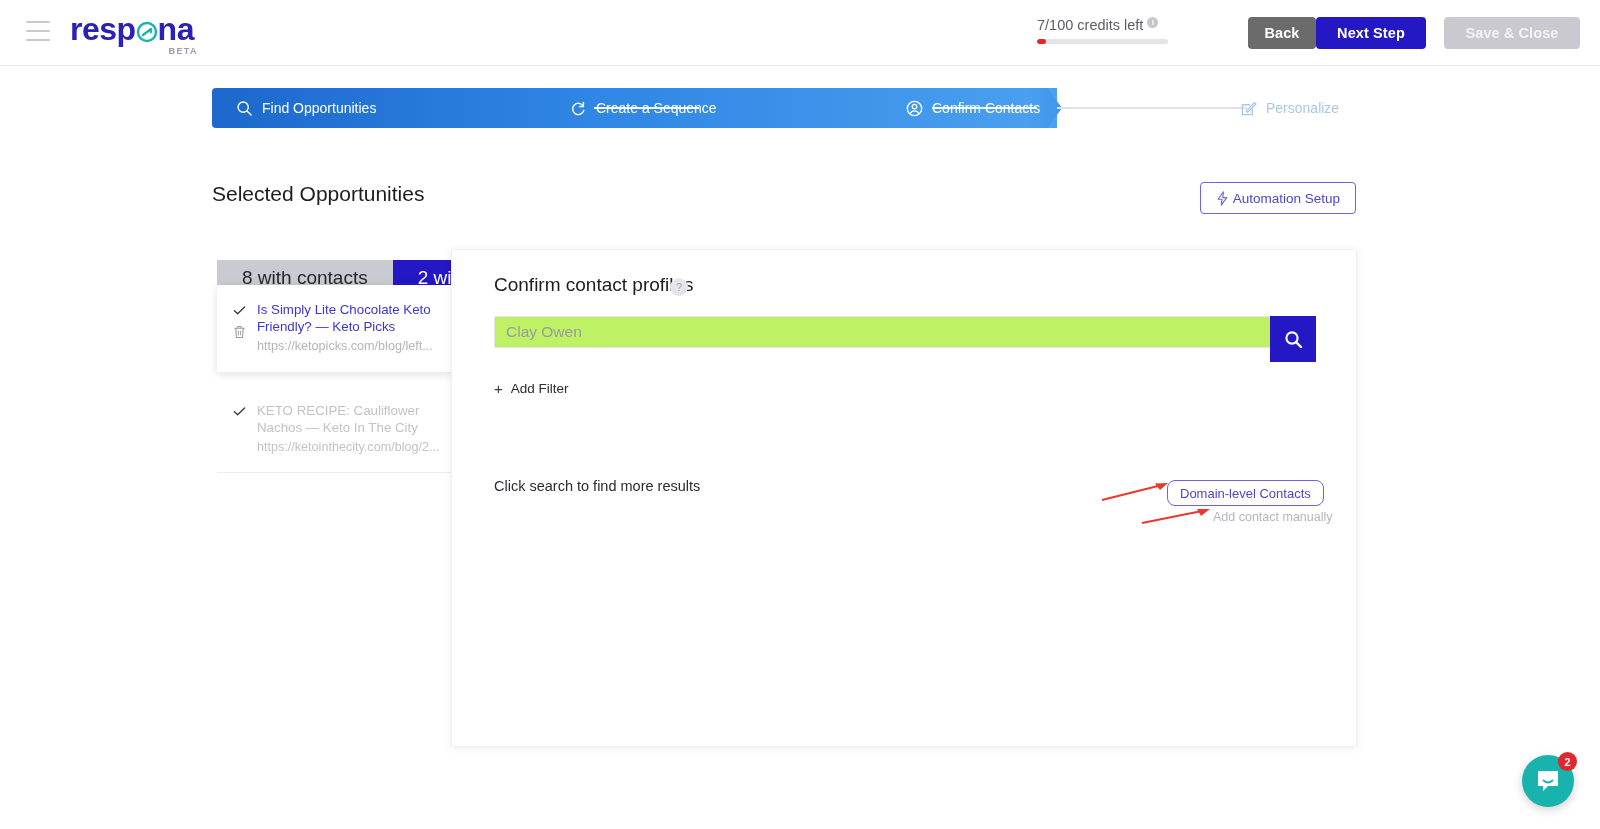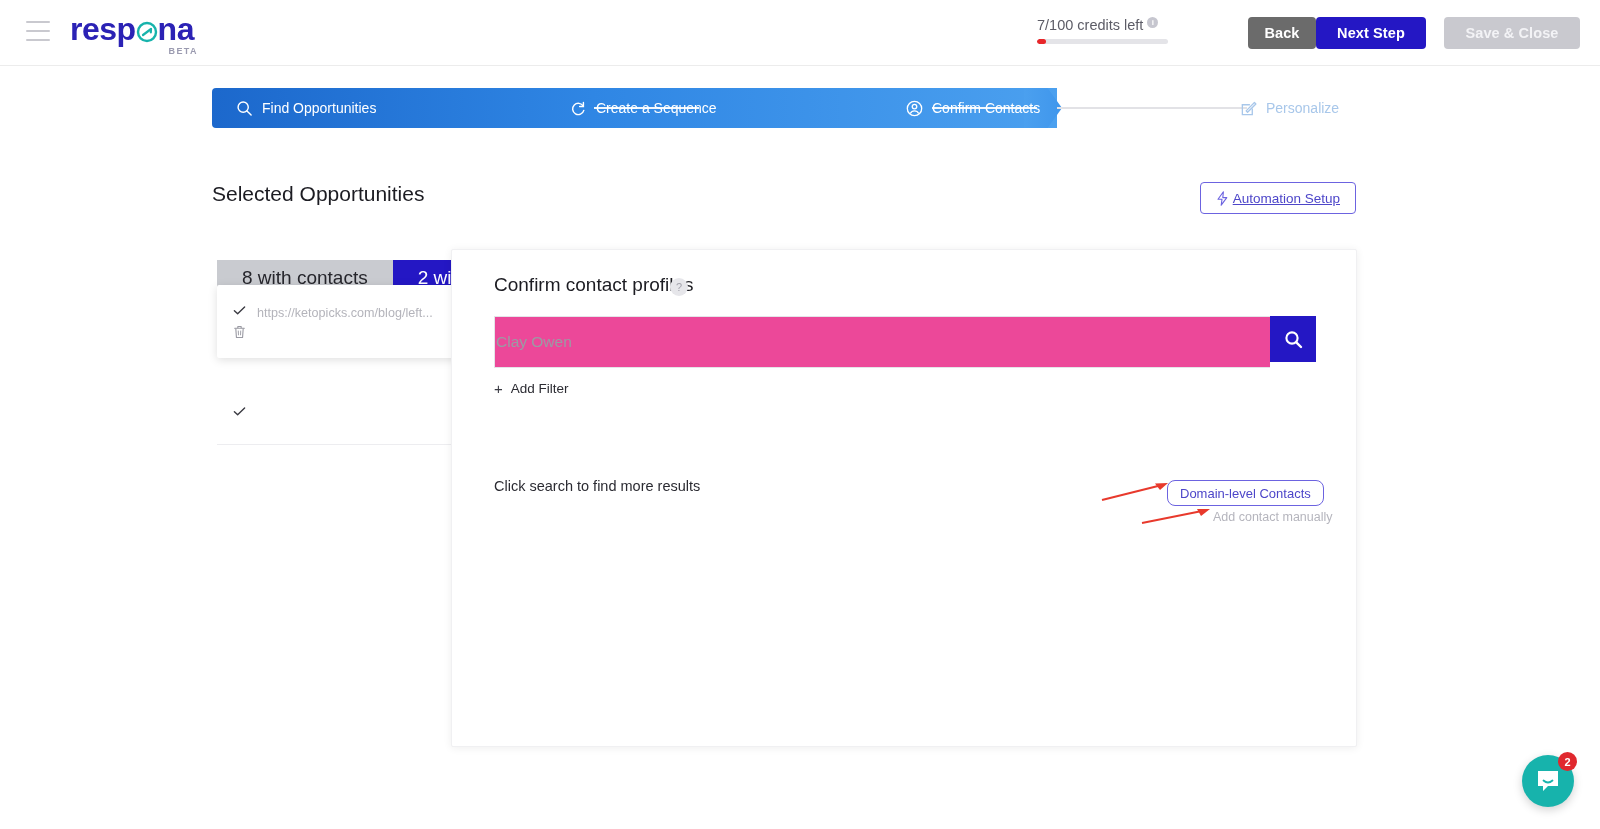--- a/index.html
+++ b/index.html
@@ -104,21 +104,20 @@
     position: absolute; left: 212px; top: 182px;
     font-size: 21px; color: #1c1c22; font-weight: 400;
   }
   .automation-btn {
     position: absolute; right: 244px; top: 182px;
     height: 32px; padding: 0 15px;
     border: 1px solid #6c63e0; border-radius: 4px;
     background: #fff; color: #4d46c9; font-size: 13.5px;
     display: flex; align-items: center; gap: 4px; cursor: pointer;
     font-family: "Liberation Sans", sans-serif;
-    text-decoration: underline;
   }
 
   
   .tabs { position: absolute; left: 217px; top: 249px; display: flex; }
   .tab {
     height: 36px; padding: 0 25px;
     display: flex; align-items: center; justify-content: center;
     font-size: 19px; cursor: pointer; white-space: nowrap; margin-top: 11px;
   }
   .tab-inactive { background: #c9cbd0; color: #26262c; }
@@ -173,25 +172,25 @@
     width: 18px; height: 18px; border-radius: 50%;
     background: #e6e6ea; color: #a3a3ad;
     font-size: 11px; line-height: 18px; text-align: center;
     cursor: pointer;
   }
   .search-wrap {
     position: absolute; left: 42px; top: 66px;
     width: 822px; height: 46px; display: flex;
   }
   .search-input {
-    flex: 1; height: 52px;
+    flex: 1; height: 32px;
     border: 1px solid #e4e4e8; border-right: none;
-    padding: 0 1px; font-size: 15.5px;
+    padding: 0 11px; font-size: 15.5px;
     color: #2b2b32; font-family: "Liberation Sans", sans-serif;
-    outline: none; background: #ec4899;
+    outline: none; background: #bef264;
   }
   .search-input::placeholder { color: #9b9ba4; }
   .search-btn {
     width: 46px; height: 46px; border: none;
     background: #2417c4; cursor: pointer;
     display: flex; align-items: center; justify-content: center;
   }
   .add-filter {
     position: absolute; left: 42px; top: 131px;
     font-size: 13.5px; color: #2b2b32;
@@ -336,31 +335,36 @@
         </svg>
       <svg class="icon-trash" viewBox="0 0 14 15">
           <path d="M1.8 3.4 L12.2 3.4" stroke="#9a9aa3" stroke-width="1.2" stroke-linecap="round"></path>
           <path d="M5.2 3.4 L5.2 1.6 L8.8 1.6 L8.8 3.4" fill="none" stroke="#9a9aa3" stroke-width="1.2" stroke-linejoin="round"></path>
           <path d="M3 3.4 L3.7 13.4 L10.3 13.4 L11 3.4" fill="none" stroke="#9a9aa3" stroke-width="1.2" stroke-linejoin="round"></path>
           <path d="M5.7 6 L5.9 11" stroke="#9a9aa3" stroke-width="1"></path>
           <path d="M8.3 6 L8.1 11" stroke="#9a9aa3" stroke-width="1"></path>
         </svg>
     </div>
     <div>
+      <div class="opp-title">Is Simply Lite Chocolate Keto Friendly? — Keto Picks</div>
       <div class="opp-url">https://ketopicks.com/blog/left...</div>
     </div>
   </div>
 </div>
 
 <div class="opp-card-2">
   <div class="opp-row">
     <div class="opp-icons">
       <svg class="icon-check" viewBox="0 0 14 14">
           <path d="M1.5 7.2 L5 10.6 L12.5 3.2" fill="none" stroke="#3a3a42" stroke-width="1.5" stroke-linecap="round" stroke-linejoin="round"></path>
         </svg>
+    </div>
+    <div>
+      <div class="opp-title">KETO RECIPE: Cauliflower Nachos — Keto In The City</div>
+      <div class="opp-url">https://ketointhecity.com/blog/2...</div>
     </div>
   </div>
 </div>
 
 <div class="panel">
   <div class="panel-title">Confirm contact profiles</div>
   <div class="help-icon">?</div>
 
   <div class="search-wrap">
     <input class="search-input" type="text" placeholder="Clay Owen" style="">

